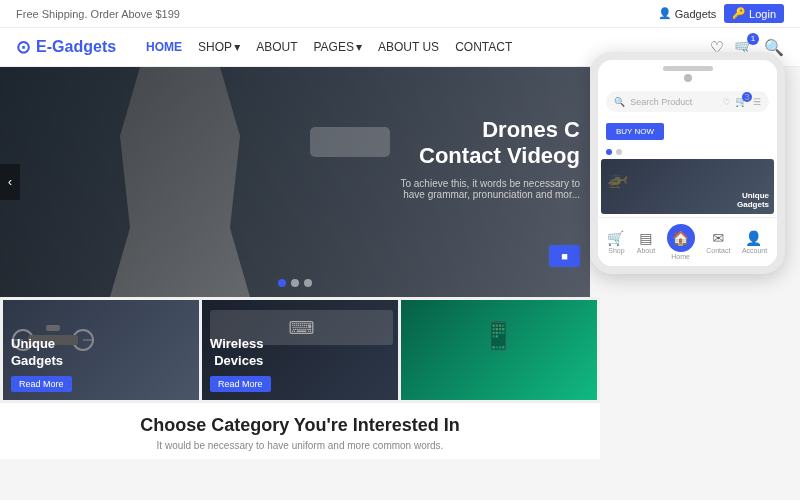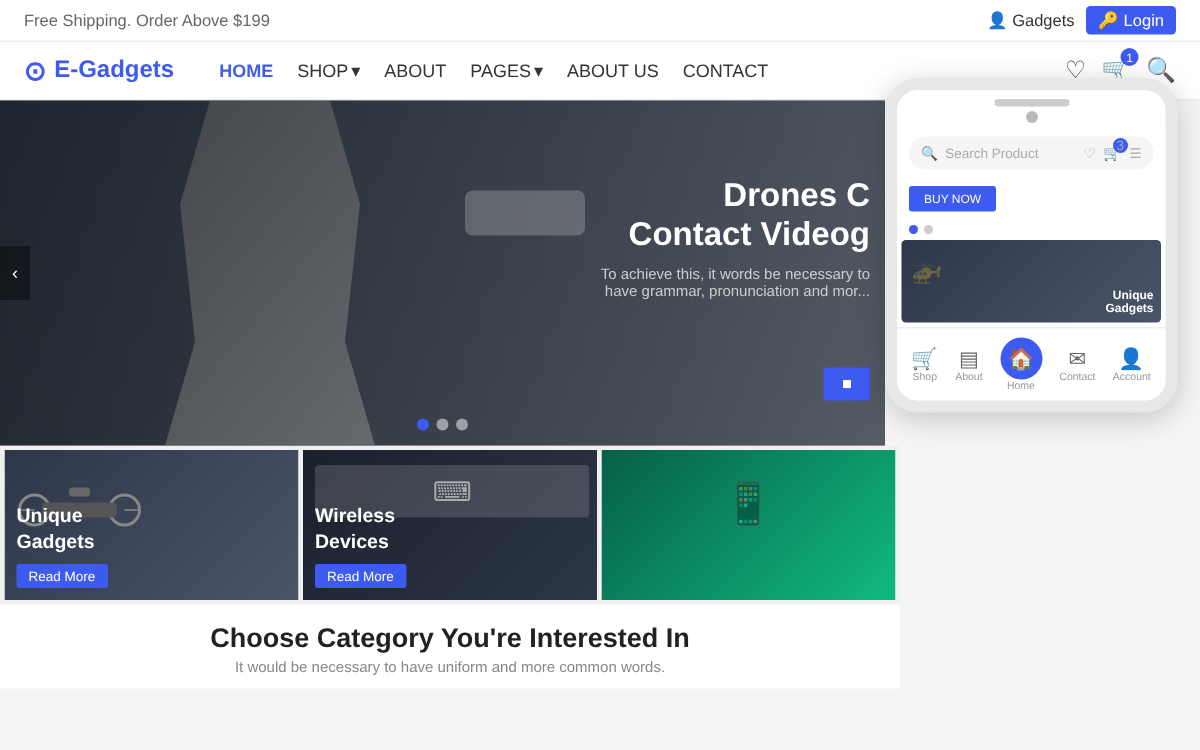--- a/index.html
+++ b/index.html
@@ -131,21 +131,21 @@
       position: absolute; bottom: 30px; right: 8px; color: #fff; text-align: right;
       font-size: 13px; font-weight: bold; line-height: 1.3;
     }
     .product-card-btn {
       position: absolute; bottom: 8px; right: 8px;
       background: #3d5af1; color: #fff; font-size: 9px; padding: 3px 8px;
       border-radius: 2px; cursor: pointer;
     }
     .card-1-text { right: auto; left: 8px; text-align: left; }
     .card-1-btn { right: auto; left: 8px; }
-    .card-2-text { right: auto; left: 8px; text-align: left; }
+    .card-2-text { right: auto; left: 8px; text-align: right; }
     .card-2-btn { right: auto; left: 8px; }
 
     
     .category-section {
       background: #fff;
       text-align: center;
       padding: 12px 16px 8px;
     }
     .category-section h3 { font-size: 18px; color: #222; font-weight: bold; }
     .category-section p { font-size: 10px; color: #888; margin-top: 4px; }

